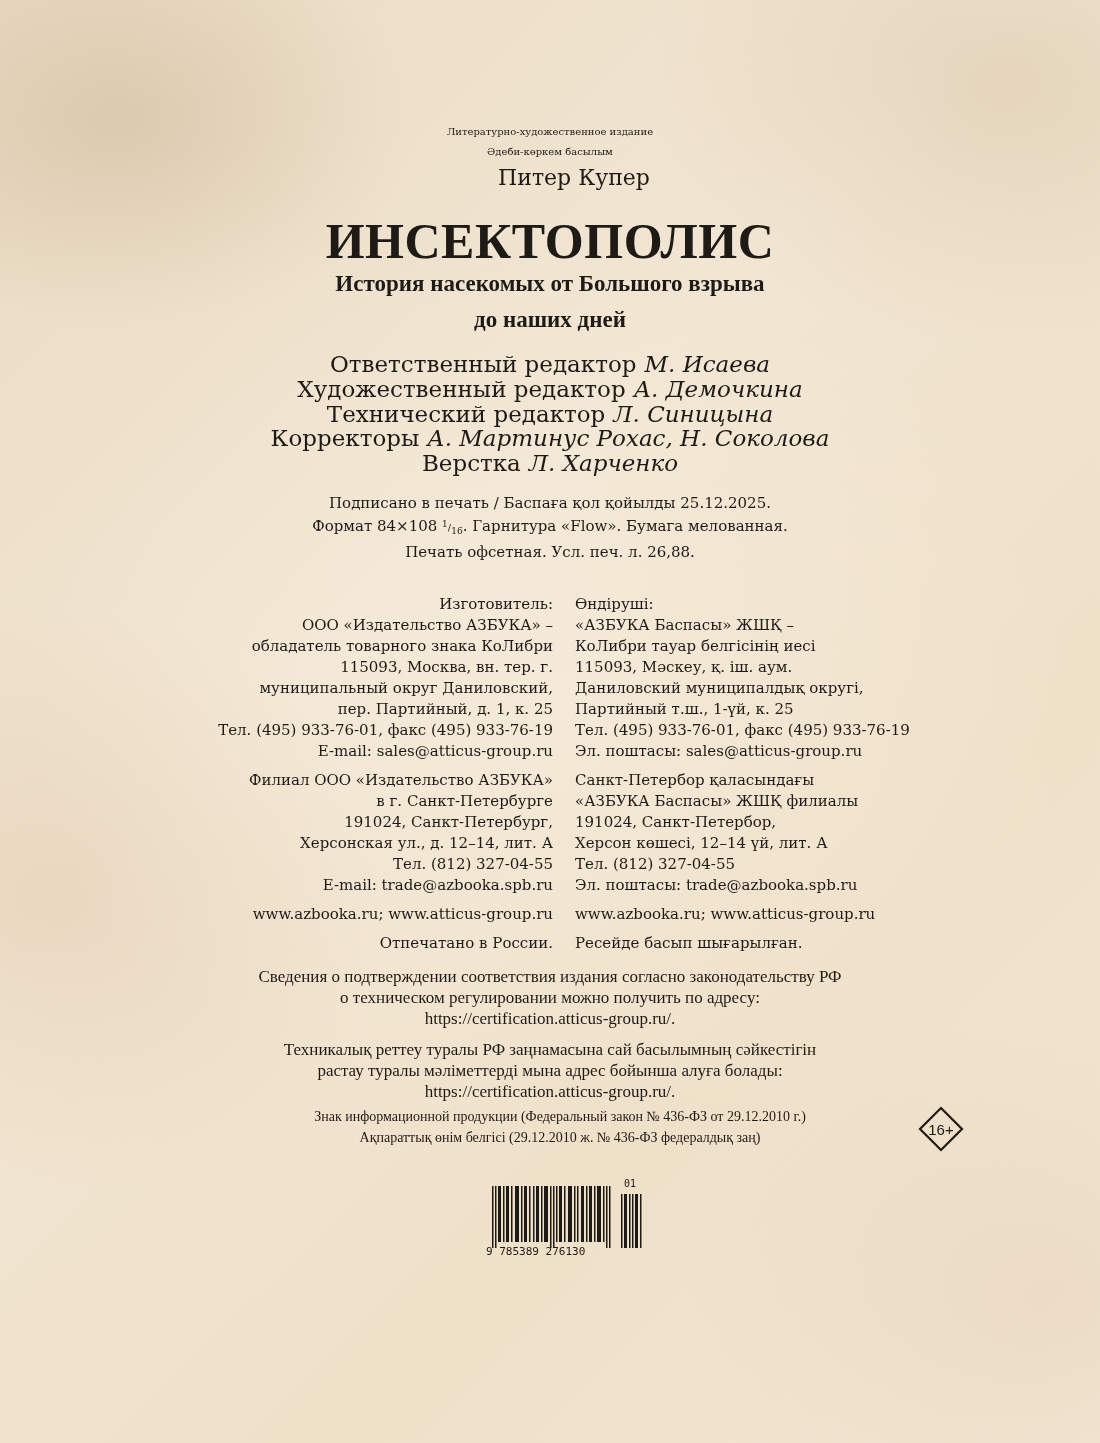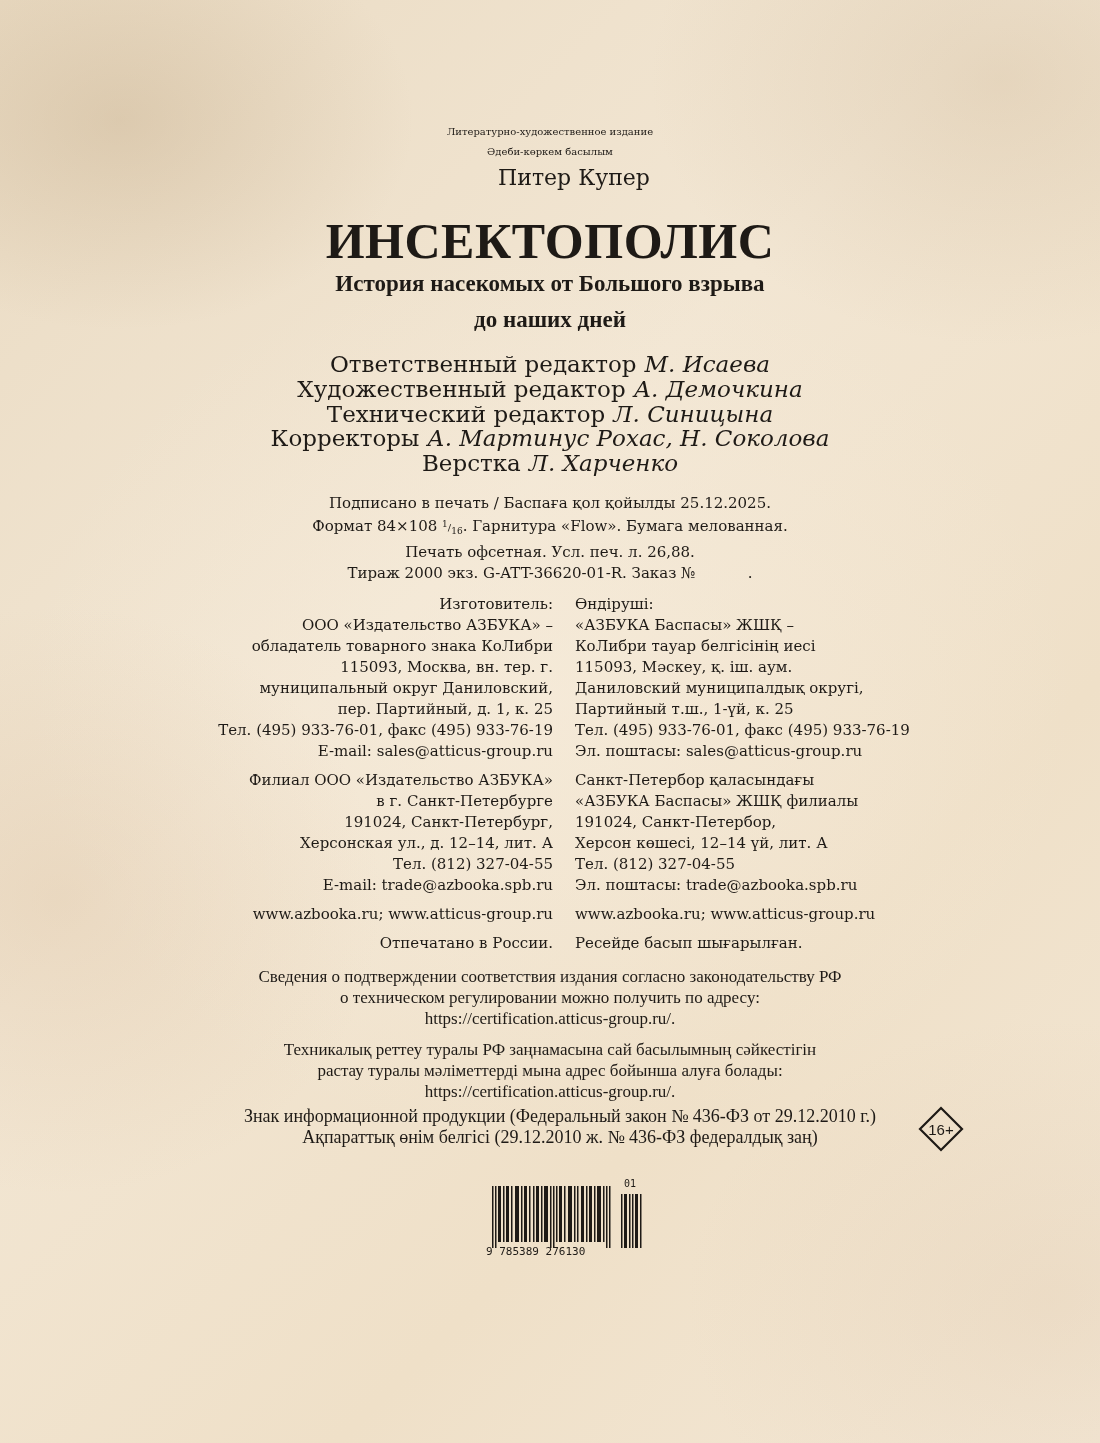--- a/index.html
+++ b/index.html
@@ -62,21 +62,21 @@
 
     .cert {
       top: 966px;
       font-family: "Liberation Serif", "DejaVu Serif", serif;
       font-size: 17px; line-height: 21px;
     }
     .cert .block { margin-bottom: 10px; }
     .law {
       top: 1106px;
       font-family: "Liberation Serif", "DejaVu Serif", serif;
-      font-size: 18px; line-height: 21px;
+      font-size: 14px; line-height: 21px;
       left: 220px; width: 680px;
     }
     .age-badge {
       position: absolute; left: 918px; top: 1106px;
       width: 46px; height: 46px;
     }
     .barcode {
       position: absolute; left: 484px; top: 1176px;
       width: 170px; height: 80px;
     }
@@ -105,21 +105,20 @@
     <div><span>Художественный редактор</span><span class="name">А. Демочкина</span></div>
     <div><span>Технический редактор</span><span class="name">Л. Синицына</span></div>
     <div><span>Корректоры</span><span class="name">А. Мартинус Рохас, Н. Соколова</span></div>
     <div><span>Верстка</span><span class="name">Л. Харченко</span></div>
   </div>
 
   <div class="abs center imprint">
     <div>Подписано в печать / Баспаға қол қойылды 25.12.2025.</div>
     <div><span>Формат 84×108</span>&nbsp;<span class="frac"><sup>1</sup>/<sub>16</sub></span><span>. Гарнитура «Flow». Бумага мелованная.</span></div>
     <div>Печать офсетная. Усл. печ. л. 26,88.</div>
-    <div style="white-space:pre">Тираж 2000 экз. G-ATT-36620-01-R. Заказ №           .</div>
   </div>
 
   <div class="cols">
     <div class="col-left">
       <div class="line">Изготовитель:</div>
       <div class="line">ООО «Издательство АЗБУКА» –</div>
       <div class="line">обладатель товарного знака КоЛибри</div>
       <div class="line">115093, Москва, вн. тер. г.</div>
       <div class="line">муниципальный округ Даниловский,</div>
       <div class="line">пер. Партийный, д. 1, к. 25</div>

